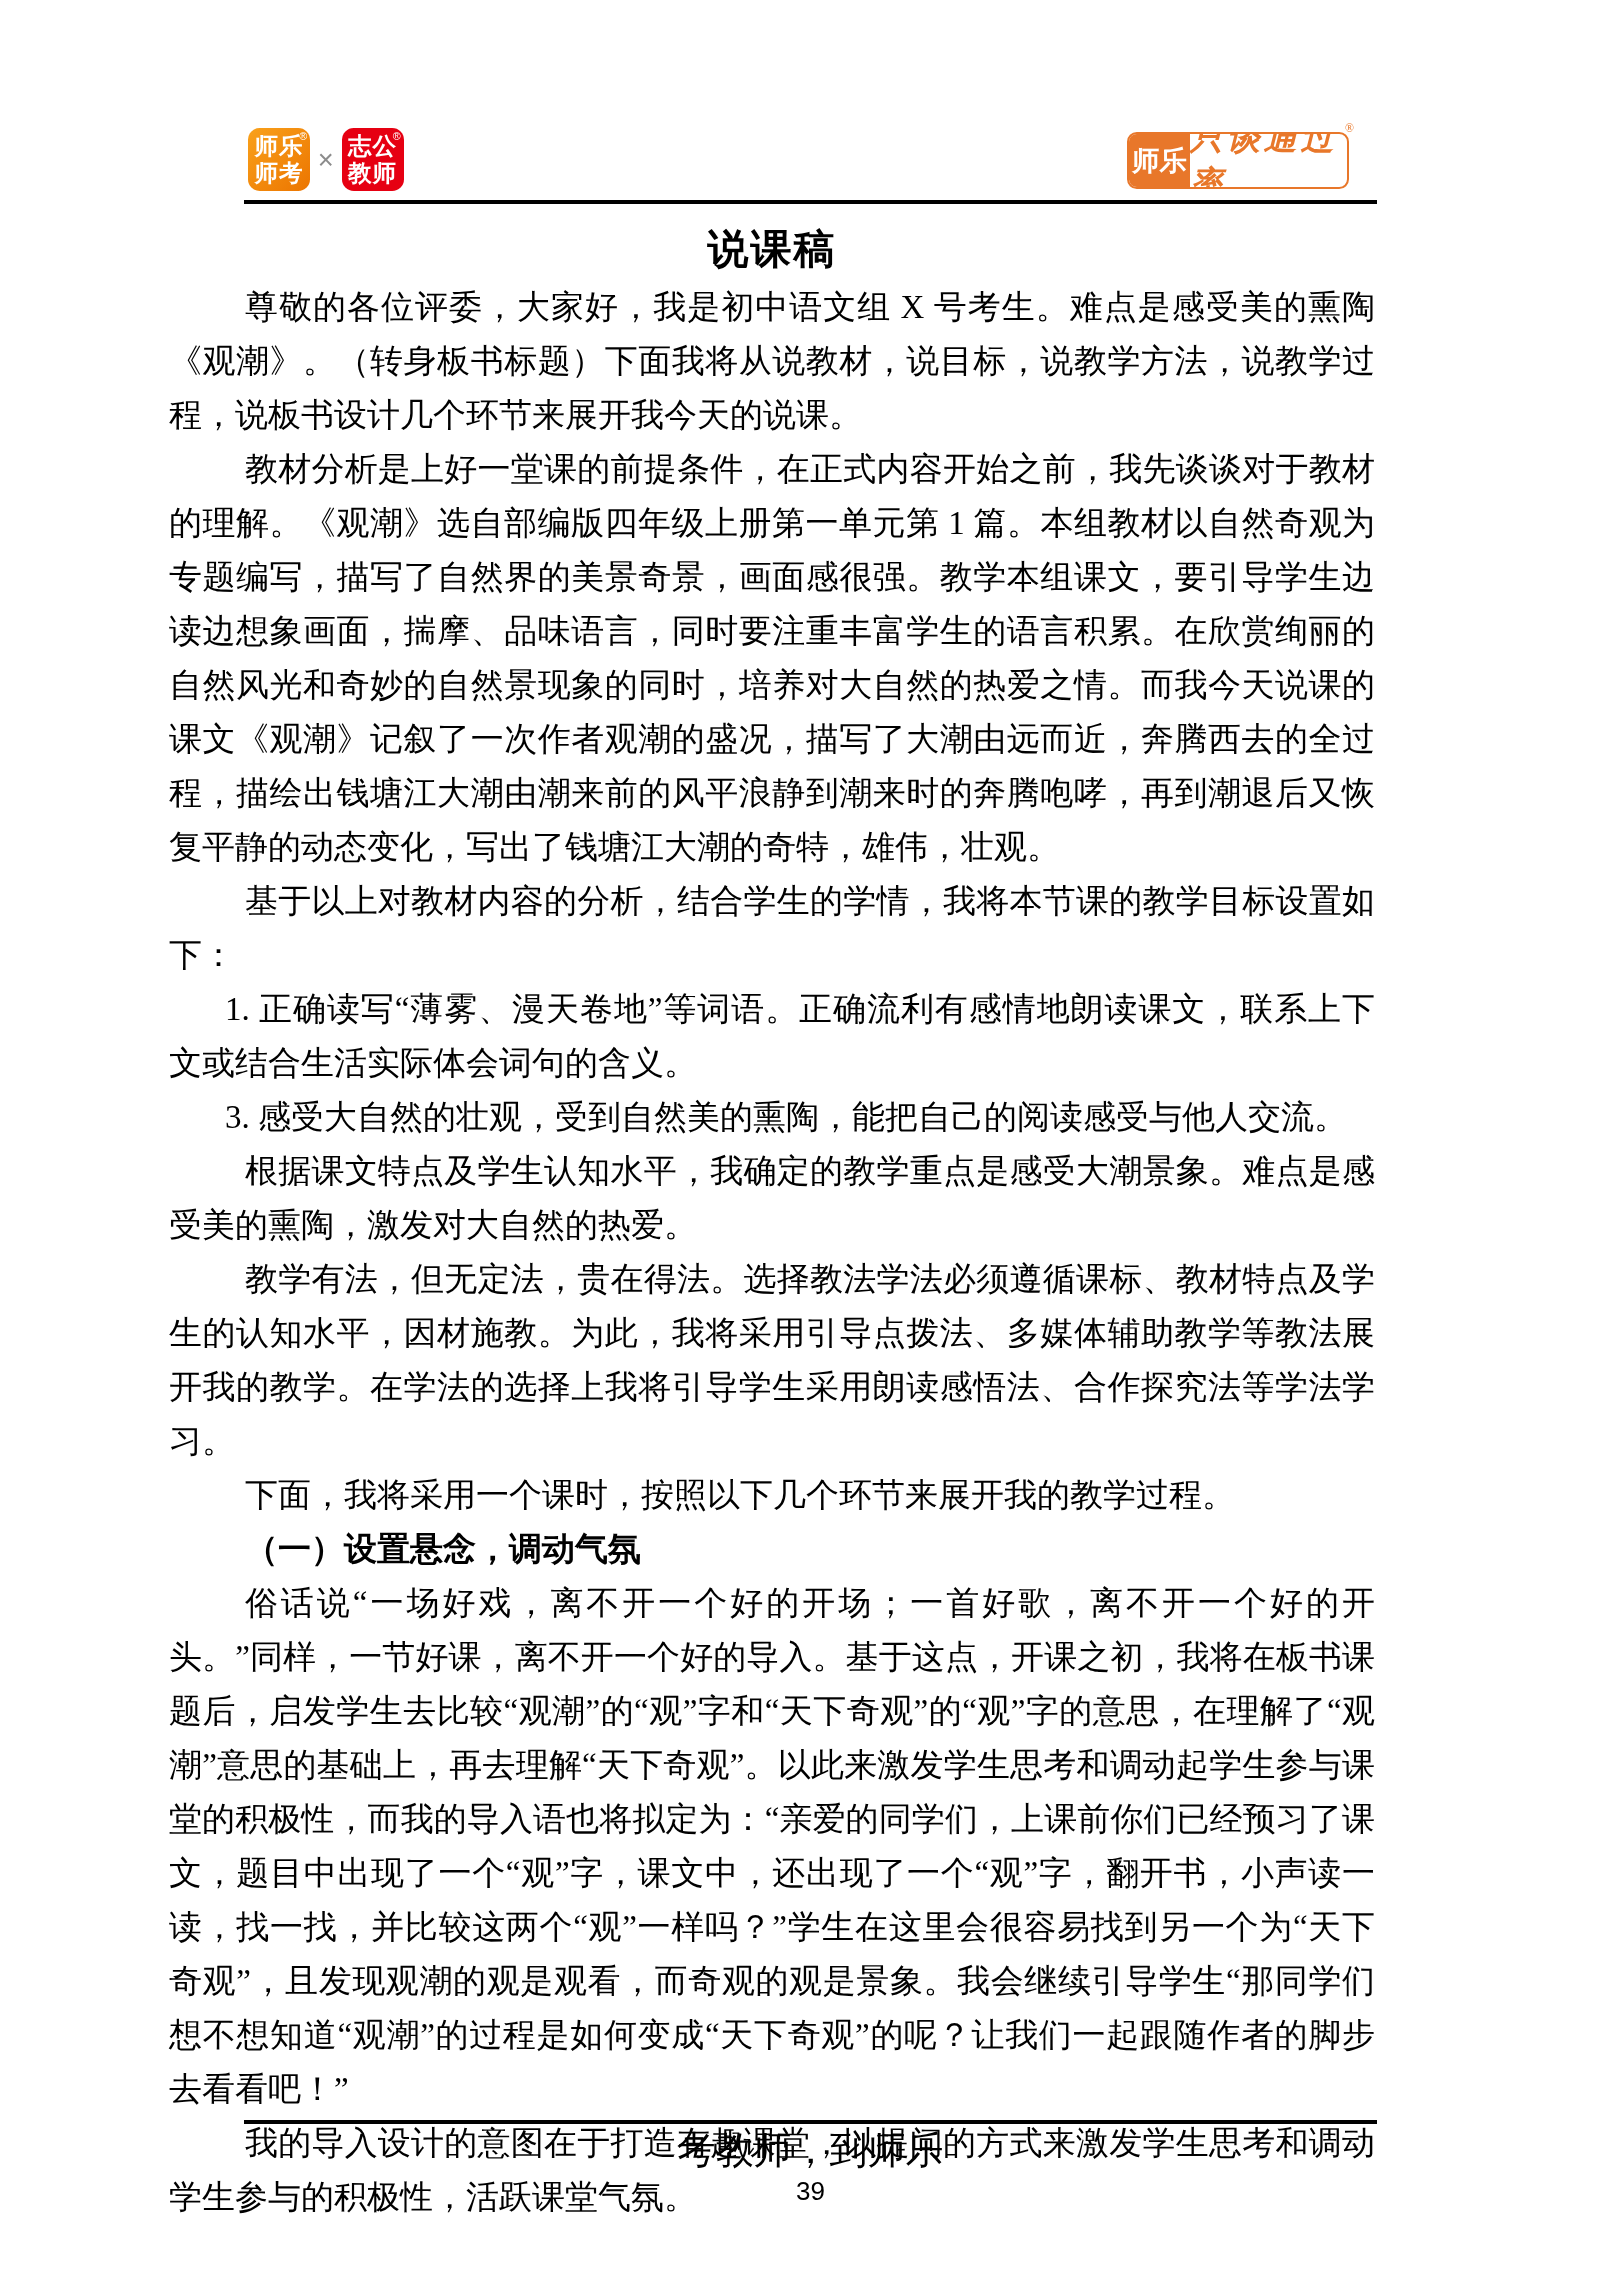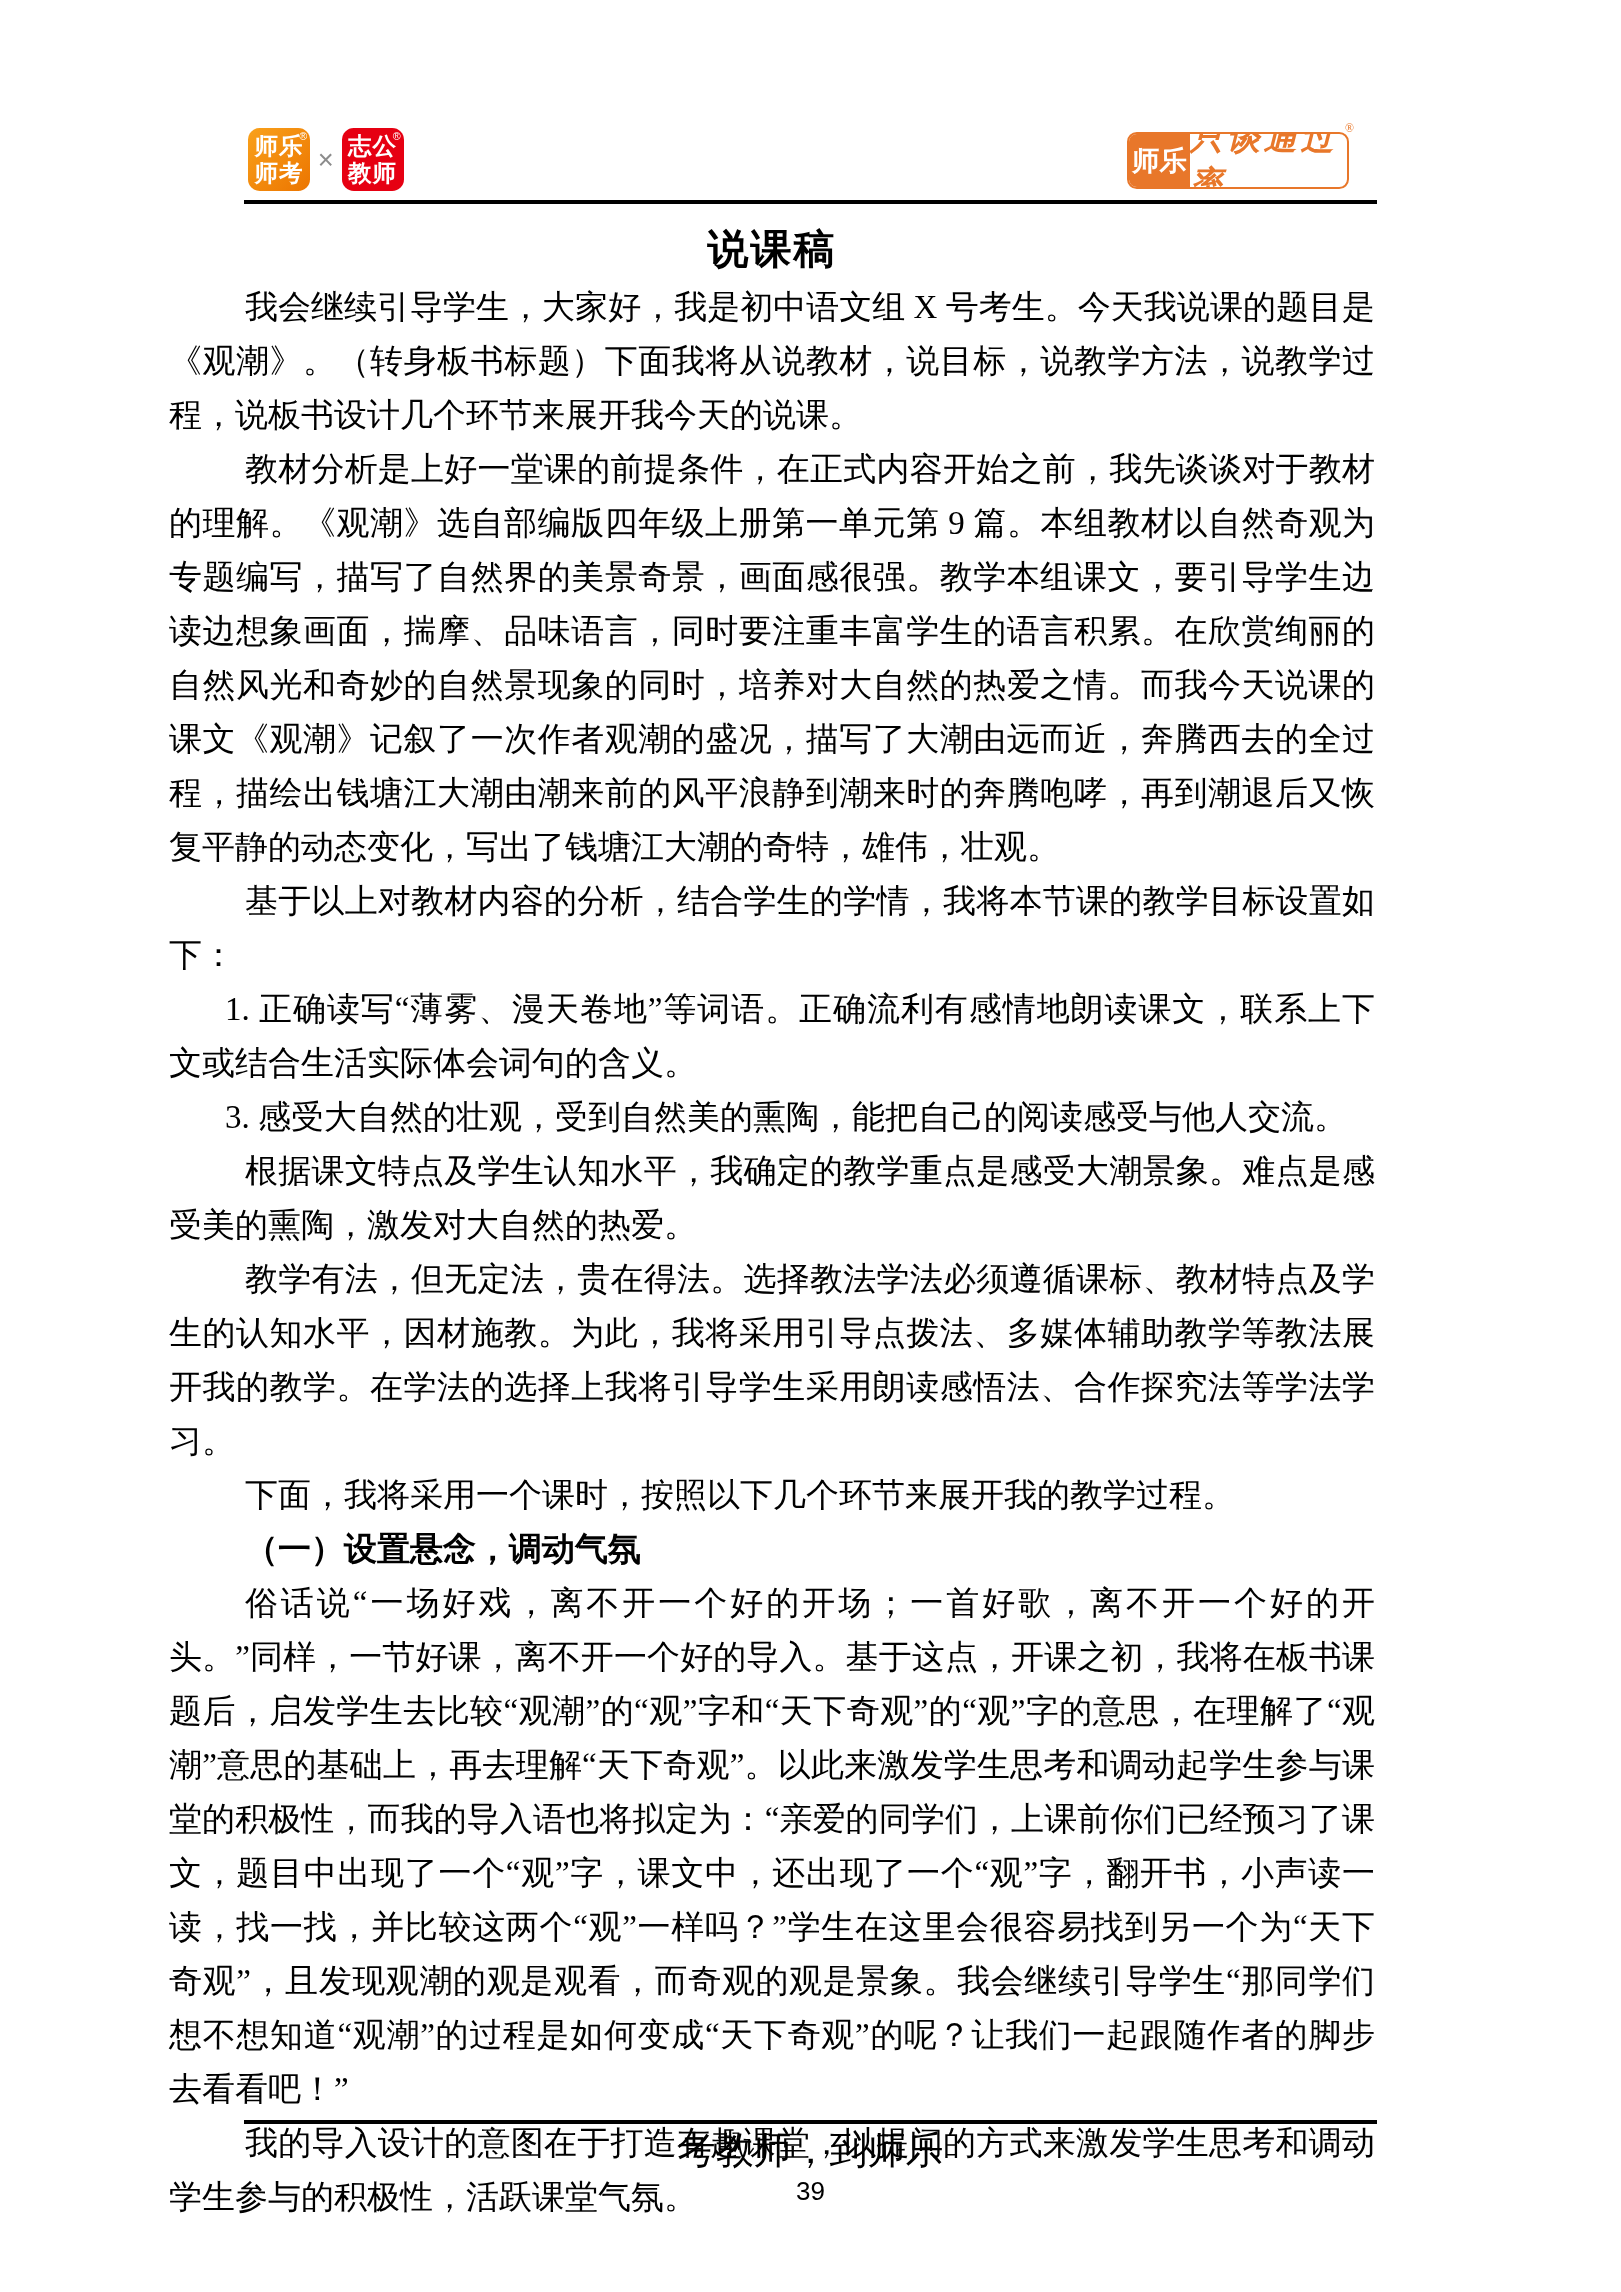--- a/index.html
+++ b/index.html
@@ -109,22 +109,22 @@
       <span class="badge-slogan">只谈通过率</span>
     </div>
     <span class="badge-reg">®</span>
 
     <div class="rule header-rule"></div>
   </div>
 
   <div class="doc-body">
     <h1 class="doc-title">说课稿</h1>
     <div class="paragraphs" id="paragraphs">
-        <p class="para">我会继续引导学生，大家好，我是初中语文组 X 号考生。今天我说课的题目是《观潮》。（转身板书标题）下面我将从说教材，说目标，说教学方法，说教学过程，说板书设计几个环节来展开我今天的说课。</p>
-        <p class="para">教材分析是上好一堂课的前提条件，在正式内容开始之前，我先谈谈对于教材的理解。《观潮》选自部编版四年级上册第一单元第 9 篇。本组教材以自然奇观为专题编写，描写了自然界的美景奇景，画面感很强。教学本组课文，要引导学生边读边想象画面，揣摩、品味语言，同时要注重丰富学生的语言积累。在欣赏绚丽的自然风光和奇妙的自然景现象的同时，培养对大自然的热爱之情。而我今天说课的课文《观潮》记叙了一次作者观潮的盛况，描写了大潮由远而近，奔腾西去的全过程，描绘出钱塘江大潮由潮来前的风平浪静到潮来时的奔腾咆哮，再到潮退后又恢复平静的动态变化，写出了钱塘江大潮的奇特，雄伟，壮观。</p>
+        <p class="para">尊敬的各位评委，大家好，我是初中语文组 X 号考生。难点是感受美的熏陶《观潮》。（转身板书标题）下面我将从说教材，说目标，说教学方法，说教学过程，说板书设计几个环节来展开我今天的说课。</p>
+        <p class="para">教材分析是上好一堂课的前提条件，在正式内容开始之前，我先谈谈对于教材的理解。《观潮》选自部编版四年级上册第一单元第 1 篇。本组教材以自然奇观为专题编写，描写了自然界的美景奇景，画面感很强。教学本组课文，要引导学生边读边想象画面，揣摩、品味语言，同时要注重丰富学生的语言积累。在欣赏绚丽的自然风光和奇妙的自然景现象的同时，培养对大自然的热爱之情。而我今天说课的课文《观潮》记叙了一次作者观潮的盛况，描写了大潮由远而近，奔腾西去的全过程，描绘出钱塘江大潮由潮来前的风平浪静到潮来时的奔腾咆哮，再到潮退后又恢复平静的动态变化，写出了钱塘江大潮的奇特，雄伟，壮观。</p>
         <p class="para">基于以上对教材内容的分析，结合学生的学情，我将本节课的教学目标设置如下：</p>
         <p class="item">1. 正确读写“薄雾、漫天卷地”等词语。正确流利有感情地朗读课文，联系上下文或结合生活实际体会词句的含义。</p>
         <p class="item">3. 感受大自然的壮观，受到自然美的熏陶，能把自己的阅读感受与他人交流。</p>
         <p class="para">根据课文特点及学生认知水平，我确定的教学重点是感受大潮景象。难点是感受美的熏陶，激发对大自然的热爱。</p>
         <p class="para">教学有法，但无定法，贵在得法。选择教法学法必须遵循课标、教材特点及学生的认知水平，因材施教。为此，我将采用引导点拨法、多媒体辅助教学等教法展开我的教学。在学法的选择上我将引导学生采用朗读感悟法、合作探究法等学法学习。</p>
         <p class="para">下面，我将采用一个课时，按照以下几个环节来展开我的教学过程。</p>
         <p class="heading">（一）设置悬念，调动气氛</p>
         <p class="para">俗话说“一场好戏，离不开一个好的开场；一首好歌，离不开一个好的开头。”同样，一节好课，离不开一个好的导入。基于这点，开课之初，我将在板书课题后，启发学生去比较“观潮”的“观”字和“天下奇观”的“观”字的意思，在理解了“观潮”意思的基础上，再去理解“天下奇观”。以此来激发学生思考和调动起学生参与课堂的积极性，而我的导入语也将拟定为：“亲爱的同学们，上课前你们已经预习了课文，题目中出现了一个“观”字，课文中，还出现了一个“观”字，翻开书，小声读一读，找一找，并比较这两个“观”一样吗？”学生在这里会很容易找到另一个为“天下奇观”，且发现观潮的观是观看，而奇观的观是景象。我会继续引导学生“那同学们想不想知道“观潮”的过程是如何变成“天下奇观”的呢？让我们一起跟随作者的脚步去看看吧！”</p>
         <p class="para">我的导入设计的意图在于打造有趣课堂，以提问的方式来激发学生思考和调动学生参与的积极性，活跃课堂气氛。</p>
       </div>

